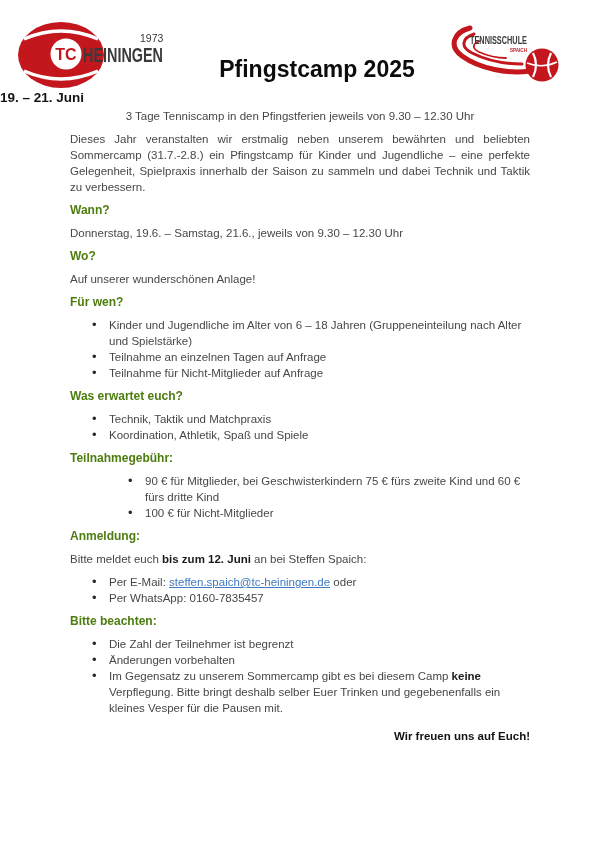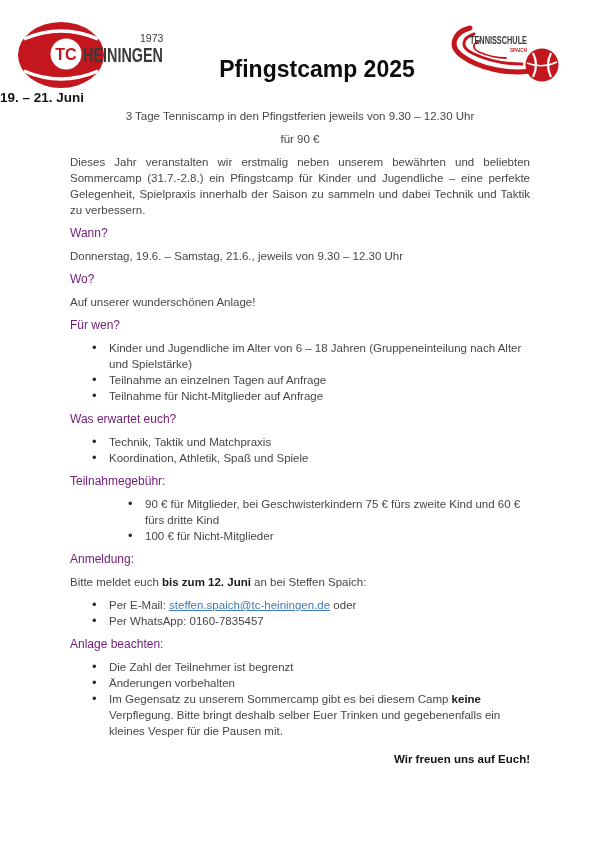--- a/index.html
+++ b/index.html
@@ -19,21 +19,21 @@
     position:absolute;top:90px;left:0;right:0;text-align:left;
     font-size:13.5px;font-weight:bold;color:#141414;margin:0;
   }
   
   .content{position:absolute;top:108px;left:70px;width:460px;}
   .content p,.content h2,.content ul{margin:7px 0 0 0;padding:0;}
   .content > :first-child{margin-top:0;}
   p,li{font-size:11.5px;line-height:16px;}
   .center{text-align:center;}
   .justify{text-align:justify;text-align-last:left;}
-  h2{font-size:12px;line-height:16px;font-weight:normal;color:#701a75;}
+  h2{font-size:12px;line-height:16px;font-weight:bold;color:#4d7c0f;}
   ul{list-style:none;}
   ul.blist{padding-left:39px;}
   ul.blist-deep{padding-left:75px;}
   li{position:relative;}
   li::before{
     content:"\2022";position:absolute;left:-17px;top:0;
     color:#2b2b2b;font-size:13px;line-height:16px;
   }
   b{color:#1a1a1a;}
   a.mail-link{color:#4079c0;text-decoration:underline;}
@@ -71,21 +71,20 @@
     <text x="20" y="30" font-size="10.5" font-weight="bold" fill="#3a3a3a" textLength="57" lengthAdjust="spacingAndGlyphs">TENNISSCHULE</text>
     <text x="60" y="38" font-size="6" font-weight="bold" fill="#c4161d" textLength="17" lengthAdjust="spacingAndGlyphs">SPAICH</text>
   </svg>
 
   <h1 class="doc-title">Pfingstcamp 2025</h1>
   <div class="doc-subtitle">19. – 21. Juni</div>
 
   <div class="content">
 
     <p class="center">3 Tage Tenniscamp in den Pfingstferien jeweils von 9.30 – 12.30 Uhr</p>
-    <p class="center">für 90 €</p>
     <p class="justify">Dieses Jahr veranstalten wir erstmalig neben unserem bewährten und beliebten Sommercamp (31.7.-2.8.) ein Pfingstcamp für Kinder und Jugendliche – eine perfekte Gelegenheit, Spielpraxis innerhalb der Saison zu sammeln und dabei Technik und Taktik zu verbessern.</p>
 
     <h2>Wann?</h2>
     <p>Donnerstag, 19.6. – Samstag, 21.6., jeweils von 9.30 – 12.30 Uhr</p>
 
     <h2>Wo?</h2>
     <p>Auf unserer wunderschönen Anlage!</p>
 
     <h2>Für wen?</h2>
     <ul class="blist">
@@ -106,21 +105,21 @@
       <li>100 € für Nicht-Mitglieder</li>
     </ul>
 
     <h2>Anmeldung:</h2>
     <p><span>Bitte meldet euch </span><b>bis zum 12. Juni</b><span> an bei Steffen Spaich:</span></p>
     <ul class="blist">
       <li><span>Per E-Mail: </span><a class="mail-link" href="#">steffen.spaich@tc-heiningen.de</a><span> oder</span></li>
       <li>Per WhatsApp: 0160-7835457</li>
     </ul>
 
-    <h2>Anlage beachten:</h2>
+    <h2>Bitte beachten:</h2>
     <ul class="blist">
       <li>Die Zahl der Teilnehmer ist begrenzt</li>
       <li>Änderungen vorbehalten</li>
       <li><span>Im Gegensatz zu unserem Sommercamp gibt es bei diesem Camp </span><b>keine</b><span> Verpflegung. Bitte bringt deshalb selber Euer Trinken und gegebenenfalls ein kleines Vesper für die Pausen mit.</span></li>
     </ul>
 
     <p class="closing">Wir freuen uns auf Euch!</p>
   </div>
 </div>
 

